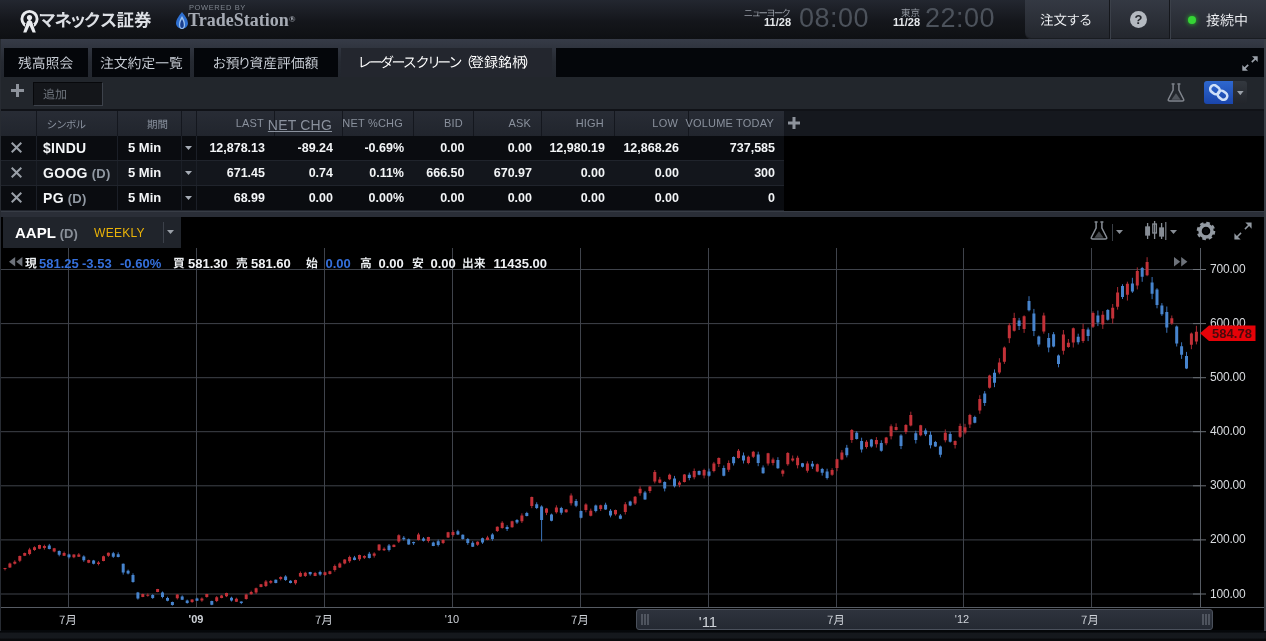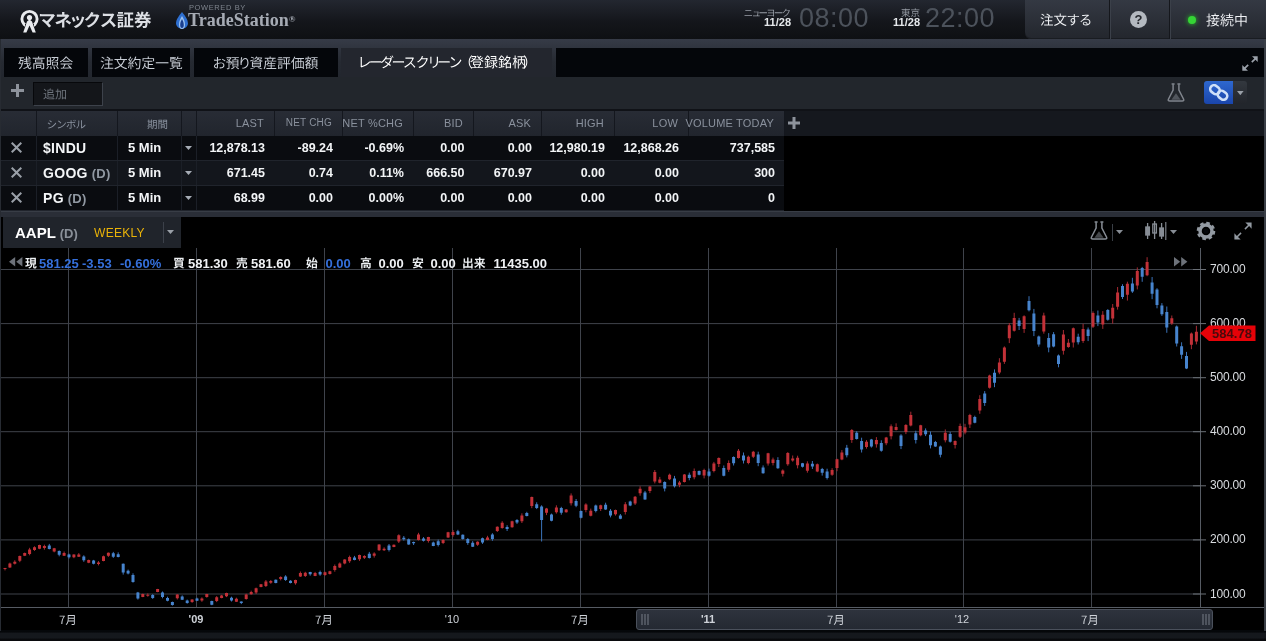--- a/index.html
+++ b/index.html
@@ -223,21 +223,21 @@
     </div>
 <div style="position:absolute;left:146.5px;top:119.1px;">
       <svg width="21.0" height="10.5" style="overflow:visible;display:block">
         <g transform="scale(0.01050 -0.01050) translate(0 -880)" fill="#8b93a0">
           <path transform="translate(0 0)" d="M178 143C148 76 95 9 39 -36C57 -47 87 -68 101 -80C155 -30 213 47 249 123ZM321 112C360 65 406 -1 424 -42L486 -6C465 35 419 97 379 143ZM855 722V561H650V722ZM580 790V427C580 283 572 92 488 -41C505 -49 536 -71 548 -84C608 11 634 139 644 260H855V17C855 1 849 -3 835 -4C820 -5 769 -5 716 -3C726 -23 737 -56 740 -76C813 -76 861 -75 889 -62C918 -50 927 -27 927 16V790ZM855 494V328H648C650 363 650 396 650 427V494ZM387 828V707H205V828H137V707H52V640H137V231H38V164H531V231H457V640H531V707H457V828ZM205 640H387V551H205ZM205 491H387V393H205ZM205 332H387V231H205Z"></path>
           <path transform="translate(1000 0)" d="M615 169V72H380V169ZM615 227H380V319H615ZM312 378V-38H380V13H685V378ZM383 600V511H165V600ZM383 655H165V739H383ZM840 600V510H615V600ZM840 655H615V739H840ZM878 797H544V452H840V20C840 2 834 -3 817 -4C799 -4 738 -5 677 -3C688 -24 699 -59 703 -80C786 -80 840 -79 872 -66C905 -53 916 -29 916 19V797ZM90 797V-81H165V454H453V797Z"></path>
         </g>
       </svg>
     </div>
 <div class="ab" style="left:114px;top:117px;width:150px;text-align:right;font-size:11px;letter-spacing:.2px;color:#8a919d;">LAST</div>
-<div class="ab" style="left:182px;top:117px;width:150px;text-align:right;font-size:10px;letter-spacing:.2px;color:#8a919d;">NET CHG</div>
+<div class="ab" style="left:182px;top:117px;width:150px;text-align:right;font-size:14px;letter-spacing:.2px;color:#8a919d;text-decoration:underline;">NET CHG</div>
 <div class="ab" style="left:253px;top:117px;width:150px;text-align:right;font-size:11px;letter-spacing:.2px;color:#8a919d;">NET %CHG</div>
 <div class="ab" style="left:313px;top:117px;width:150px;text-align:right;font-size:11px;letter-spacing:.2px;color:#8a919d;">BID</div>
 <div class="ab" style="left:381px;top:117px;width:150px;text-align:right;font-size:11px;letter-spacing:.2px;color:#8a919d;">ASK</div>
 <div class="ab" style="left:454px;top:117px;width:150px;text-align:right;font-size:11px;letter-spacing:.2px;color:#8a919d;">HIGH</div>
 <div class="ab" style="left:528px;top:117px;width:150px;text-align:right;font-size:11px;letter-spacing:.2px;color:#8a919d;">LOW</div>
 <div class="ab" style="left:624px;top:117px;width:150px;text-align:right;font-size:11px;letter-spacing:.2px;color:#8a919d;">VOLUME TODAY</div>
 <div class="ab" style="left:788px;top:117px;">
       <svg width="12" height="12" style="display:block">
 <path d="M4.5 0h3v4.5H12v3H7.5V12h-3V7.5H0v-3h4.5Z" fill="#8d929b"></path>
       </svg>
@@ -527,21 +527,21 @@
     </div>
 <div class="ab" style="left:442px;top:612.5px;width:20px;text-align:center;font-size:11px;color:#ced2d8;">'10</div>
 <div style="position:absolute;left:571.1px;top:613.6px;">
       <svg width="17.9" height="11.5" style="overflow:visible;display:block">
         <g transform="scale(0.01150 -0.01150) translate(0 -880)" fill="#ced2d8">
           <path transform="translate(0 0)" d="M198 0H293C305 287 336 458 508 678V733H49V655H405C261 455 211 278 198 0Z"></path>
           <path transform="translate(555 0)" d="M207 787V479C207 318 191 115 29 -27C46 -37 75 -65 86 -81C184 5 234 118 259 232H742V32C742 10 735 3 711 2C688 1 607 0 524 3C537 -18 551 -53 556 -76C663 -76 730 -75 769 -61C806 -48 821 -23 821 31V787ZM283 714H742V546H283ZM283 475H742V305H272C280 364 283 422 283 475Z"></path>
         </g>
       </svg>
     </div>
-<div class="ab" style="left:698px;top:612.5px;width:20px;text-align:center;font-size:11px;color:#ced2d8;font-weight:bold;">'11</div>
+<div class="ab" style="left:698px;top:612.5px;width:20px;text-align:center;font-size:15px;color:#ced2d8;">'11</div>
 <div style="position:absolute;left:827.1px;top:613.6px;">
       <svg width="17.9" height="11.5" style="overflow:visible;display:block">
         <g transform="scale(0.01150 -0.01150) translate(0 -880)" fill="#ced2d8">
           <path transform="translate(0 0)" d="M198 0H293C305 287 336 458 508 678V733H49V655H405C261 455 211 278 198 0Z"></path>
           <path transform="translate(555 0)" d="M207 787V479C207 318 191 115 29 -27C46 -37 75 -65 86 -81C184 5 234 118 259 232H742V32C742 10 735 3 711 2C688 1 607 0 524 3C537 -18 551 -53 556 -76C663 -76 730 -75 769 -61C806 -48 821 -23 821 31V787ZM283 714H742V546H283ZM283 475H742V305H272C280 364 283 422 283 475Z"></path>
         </g>
       </svg>
     </div>
 <div class="ab" style="left:952px;top:612.5px;width:20px;text-align:center;font-size:11px;color:#ced2d8;">'12</div>
 <div style="position:absolute;left:1081.1px;top:613.6px;">

